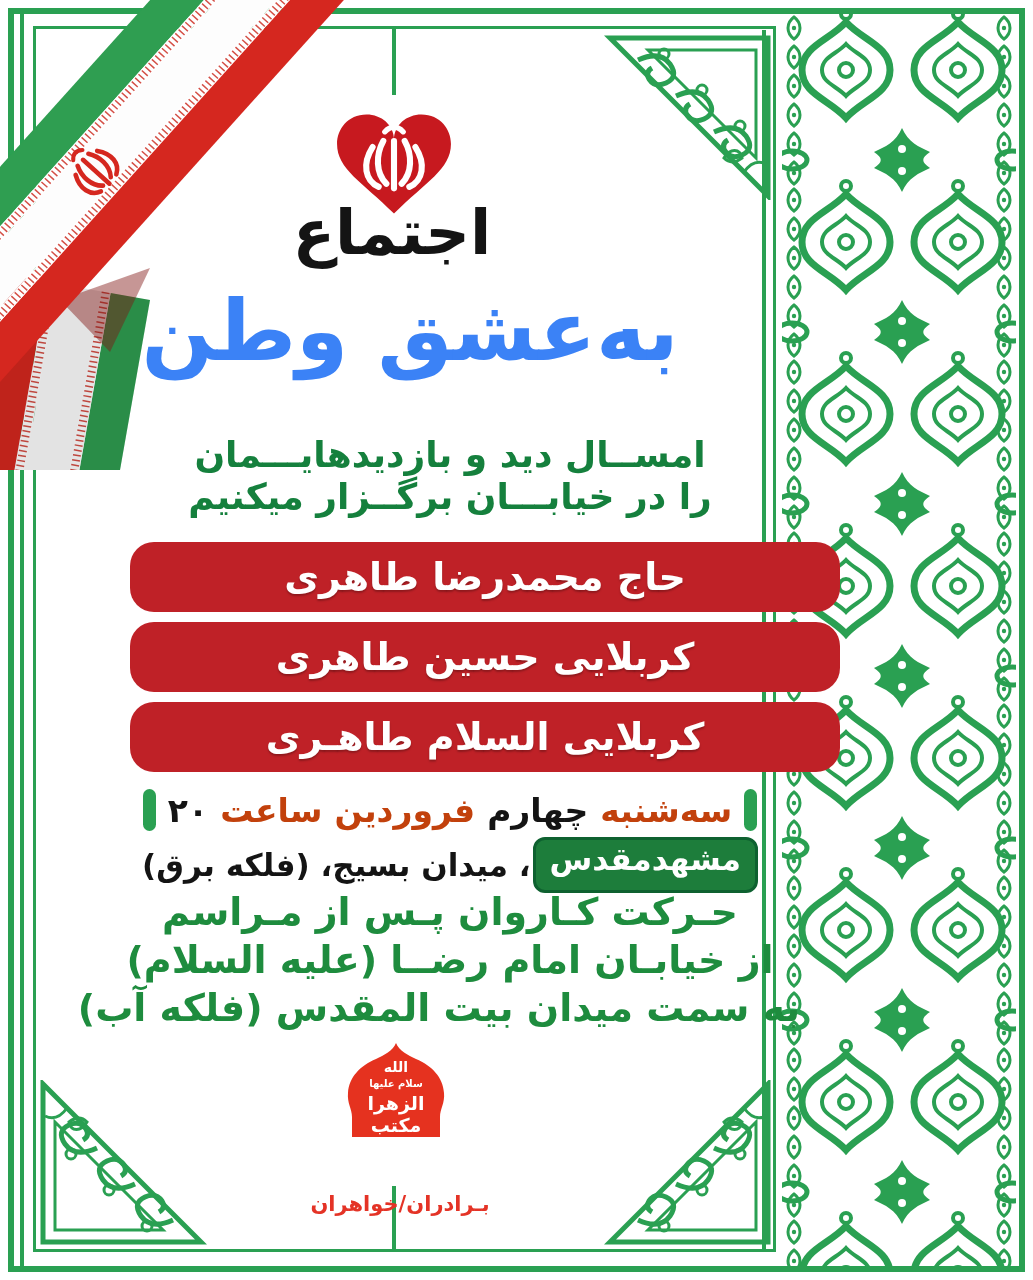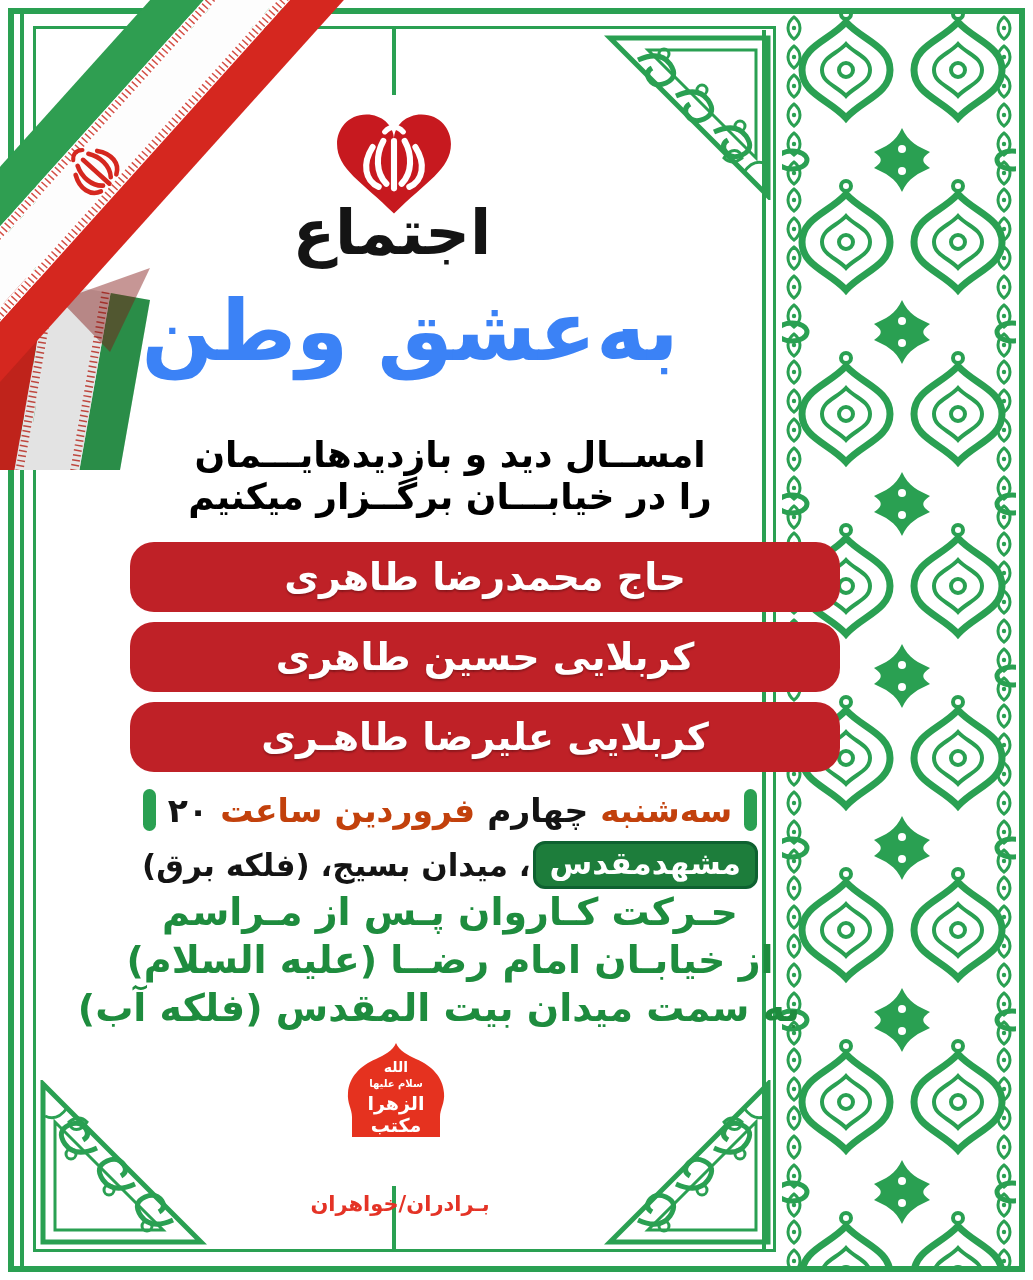--- a/index.html
+++ b/index.html
@@ -25,34 +25,34 @@
   .corner.tr{left:604px;top:30px;}
   .corner.bl{left:37px;top:1080px;}
   .corner.br{left:604px;top:1080px;}
   .flag{position:absolute;left:0;top:0;z-index:30;}
 
   
   .abs{position:absolute;z-index:10;text-align:center;}
   .heart{left:330px;top:106px;}
   .title1{left:192px;top:196px;width:400px;font-size:62px;font-weight:bold;color:#141414;white-space:nowrap;}
   .title2{left:110px;top:282px;width:600px;font-size:84px;font-weight:bold;color:#3b82f6;white-space:nowrap;}
-  .intro{left:120px;width:660px;font-size:36px;font-weight:bold;color:#000000;white-space:nowrap;}
+  .intro{left:120px;width:660px;font-size:36px;font-weight:bold;color:#15803d;white-space:nowrap;}
   .intro.l1{top:434px}.intro.l2{top:476px}
   .pill{left:130px;width:710px;height:70px;line-height:70px;background:#bf2127;
     border-radius:24px;color:#fff;font-size:38px;font-weight:bold;white-space:nowrap;
     text-shadow:0 2px 2px rgba(0,0,0,.25);}
   .pill.p0{top:542px}.pill.p1{top:622px}.pill.p2{top:702px}
   .daterow{left:100px;top:786px;width:700px;height:48px;display:flex;align-items:center;
     justify-content:center;gap:12px;font-size:33px;font-weight:bold;white-space:nowrap;}
   .daterow .g{color:#c2410c}.daterow .k{color:#141414}
   .bar{width:13px;height:42px;background:#2aa052;border-radius:7px;flex:0 0 auto;}
   .locrow{left:100px;top:838px;width:700px;height:54px;display:flex;align-items:center;
     justify-content:center;gap:2px;font-size:31px;font-weight:bold;color:#141414;white-space:nowrap;}
   .citychip{background:#1d7d3b;border:3px solid #0e6130;border-radius:12px;color:#fff;
-    padding:2px 14px 6px 14px;line-height:1.1;}
+    padding:2px 14px 14px 14px;line-height:1.1;}
   .route{left:100px;width:700px;font-size:38px;font-weight:bold;color:#1e8c3e;white-space:nowrap;}
   .route.r1{top:890px}.route.r2{top:938px}.route.r3{top:986px}
   .logo{left:334px;top:1040px;}
   .aud{left:240px;top:1156px;width:320px;font-size:21px;font-weight:bold;color:#e43326;white-space:nowrap;margin-top:36px;}
 </style>
 </head>
 <body>
 
 <div class="poster">
 
@@ -159,21 +159,21 @@
   </svg>
 
   <div class="abs title1" dir="rtl">اجتماع</div>
   <div class="abs title2" dir="rtl">به‌عشق وطن</div>
 
   <div class="abs intro l1" dir="rtl">امســال دید و بازدیدهایـــمان</div>
   <div class="abs intro l2" dir="rtl">را در خیابـــان برگــزار میکنیم</div>
 
   <div class="abs pill p0" dir="rtl">حاج محمدرضا طاهری</div>
   <div class="abs pill p1" dir="rtl">کربلایی حسین طاهری</div>
-  <div class="abs pill p2" dir="rtl">کربلایی علیرضا طاهـری</div>
+  <div class="abs pill p2" dir="rtl">کربلایی السلام طاهـری</div>
 
   <div class="abs daterow" dir="rtl">
     <span class="bar"></span>
     <span class="g">سه‌شنبه</span>
     <span class="k">چهارم</span>
     <span class="g">فروردین</span>
     <span class="g">ساعت</span>
     <span class="k">۲۰</span>
     <span class="bar"></span>
   </div>

